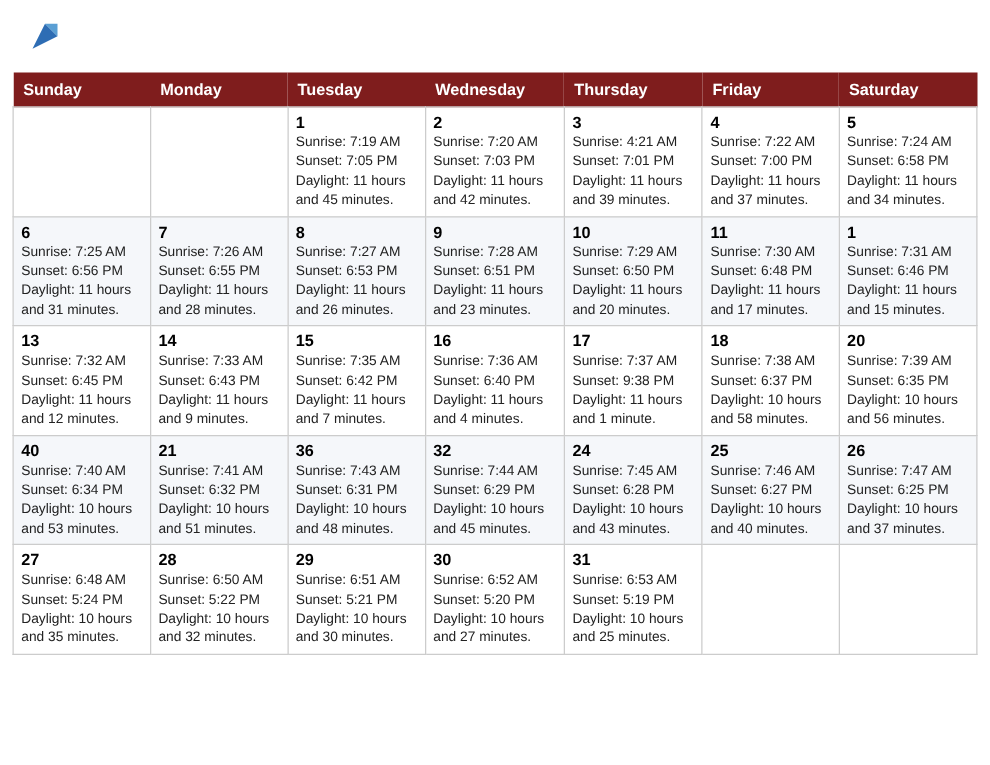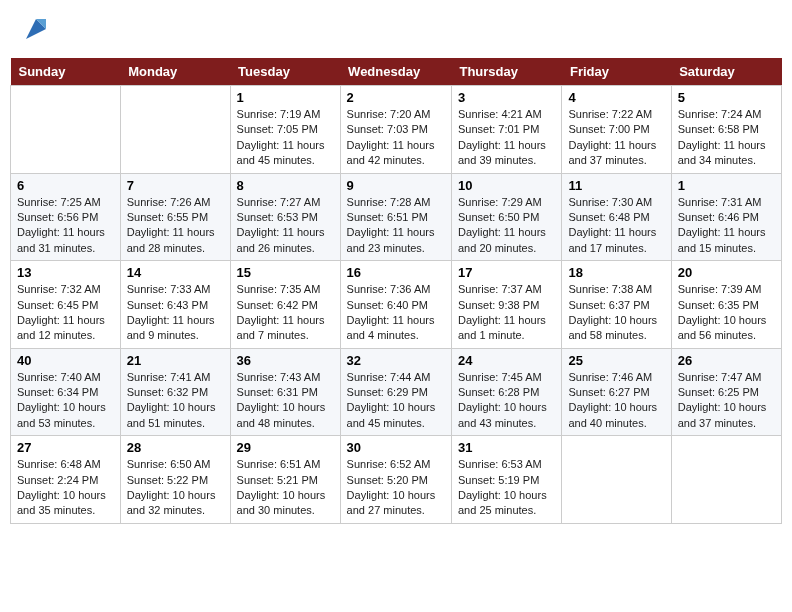--- a/index.html
+++ b/index.html
@@ -277,21 +277,21 @@
           <span class="day-number">26</span>
           <div class="day-info">Sunrise: 7:47 AM
 Sunset: 6:25 PM
 Daylight: 10 hours and 37 minutes.</div>
         </td>
       </tr>
       <tr>
         <td>
           <span class="day-number">27</span>
           <div class="day-info">Sunrise: 6:48 AM
-Sunset: 2:24 PM
+Sunset: 5:24 PM
 Daylight: 10 hours and 35 minutes.</div>
         </td>
         <td>
           <span class="day-number">28</span>
           <div class="day-info">Sunrise: 6:50 AM
 Sunset: 5:22 PM
 Daylight: 10 hours and 32 minutes.</div>
         </td>
         <td>
           <span class="day-number">29</span>

